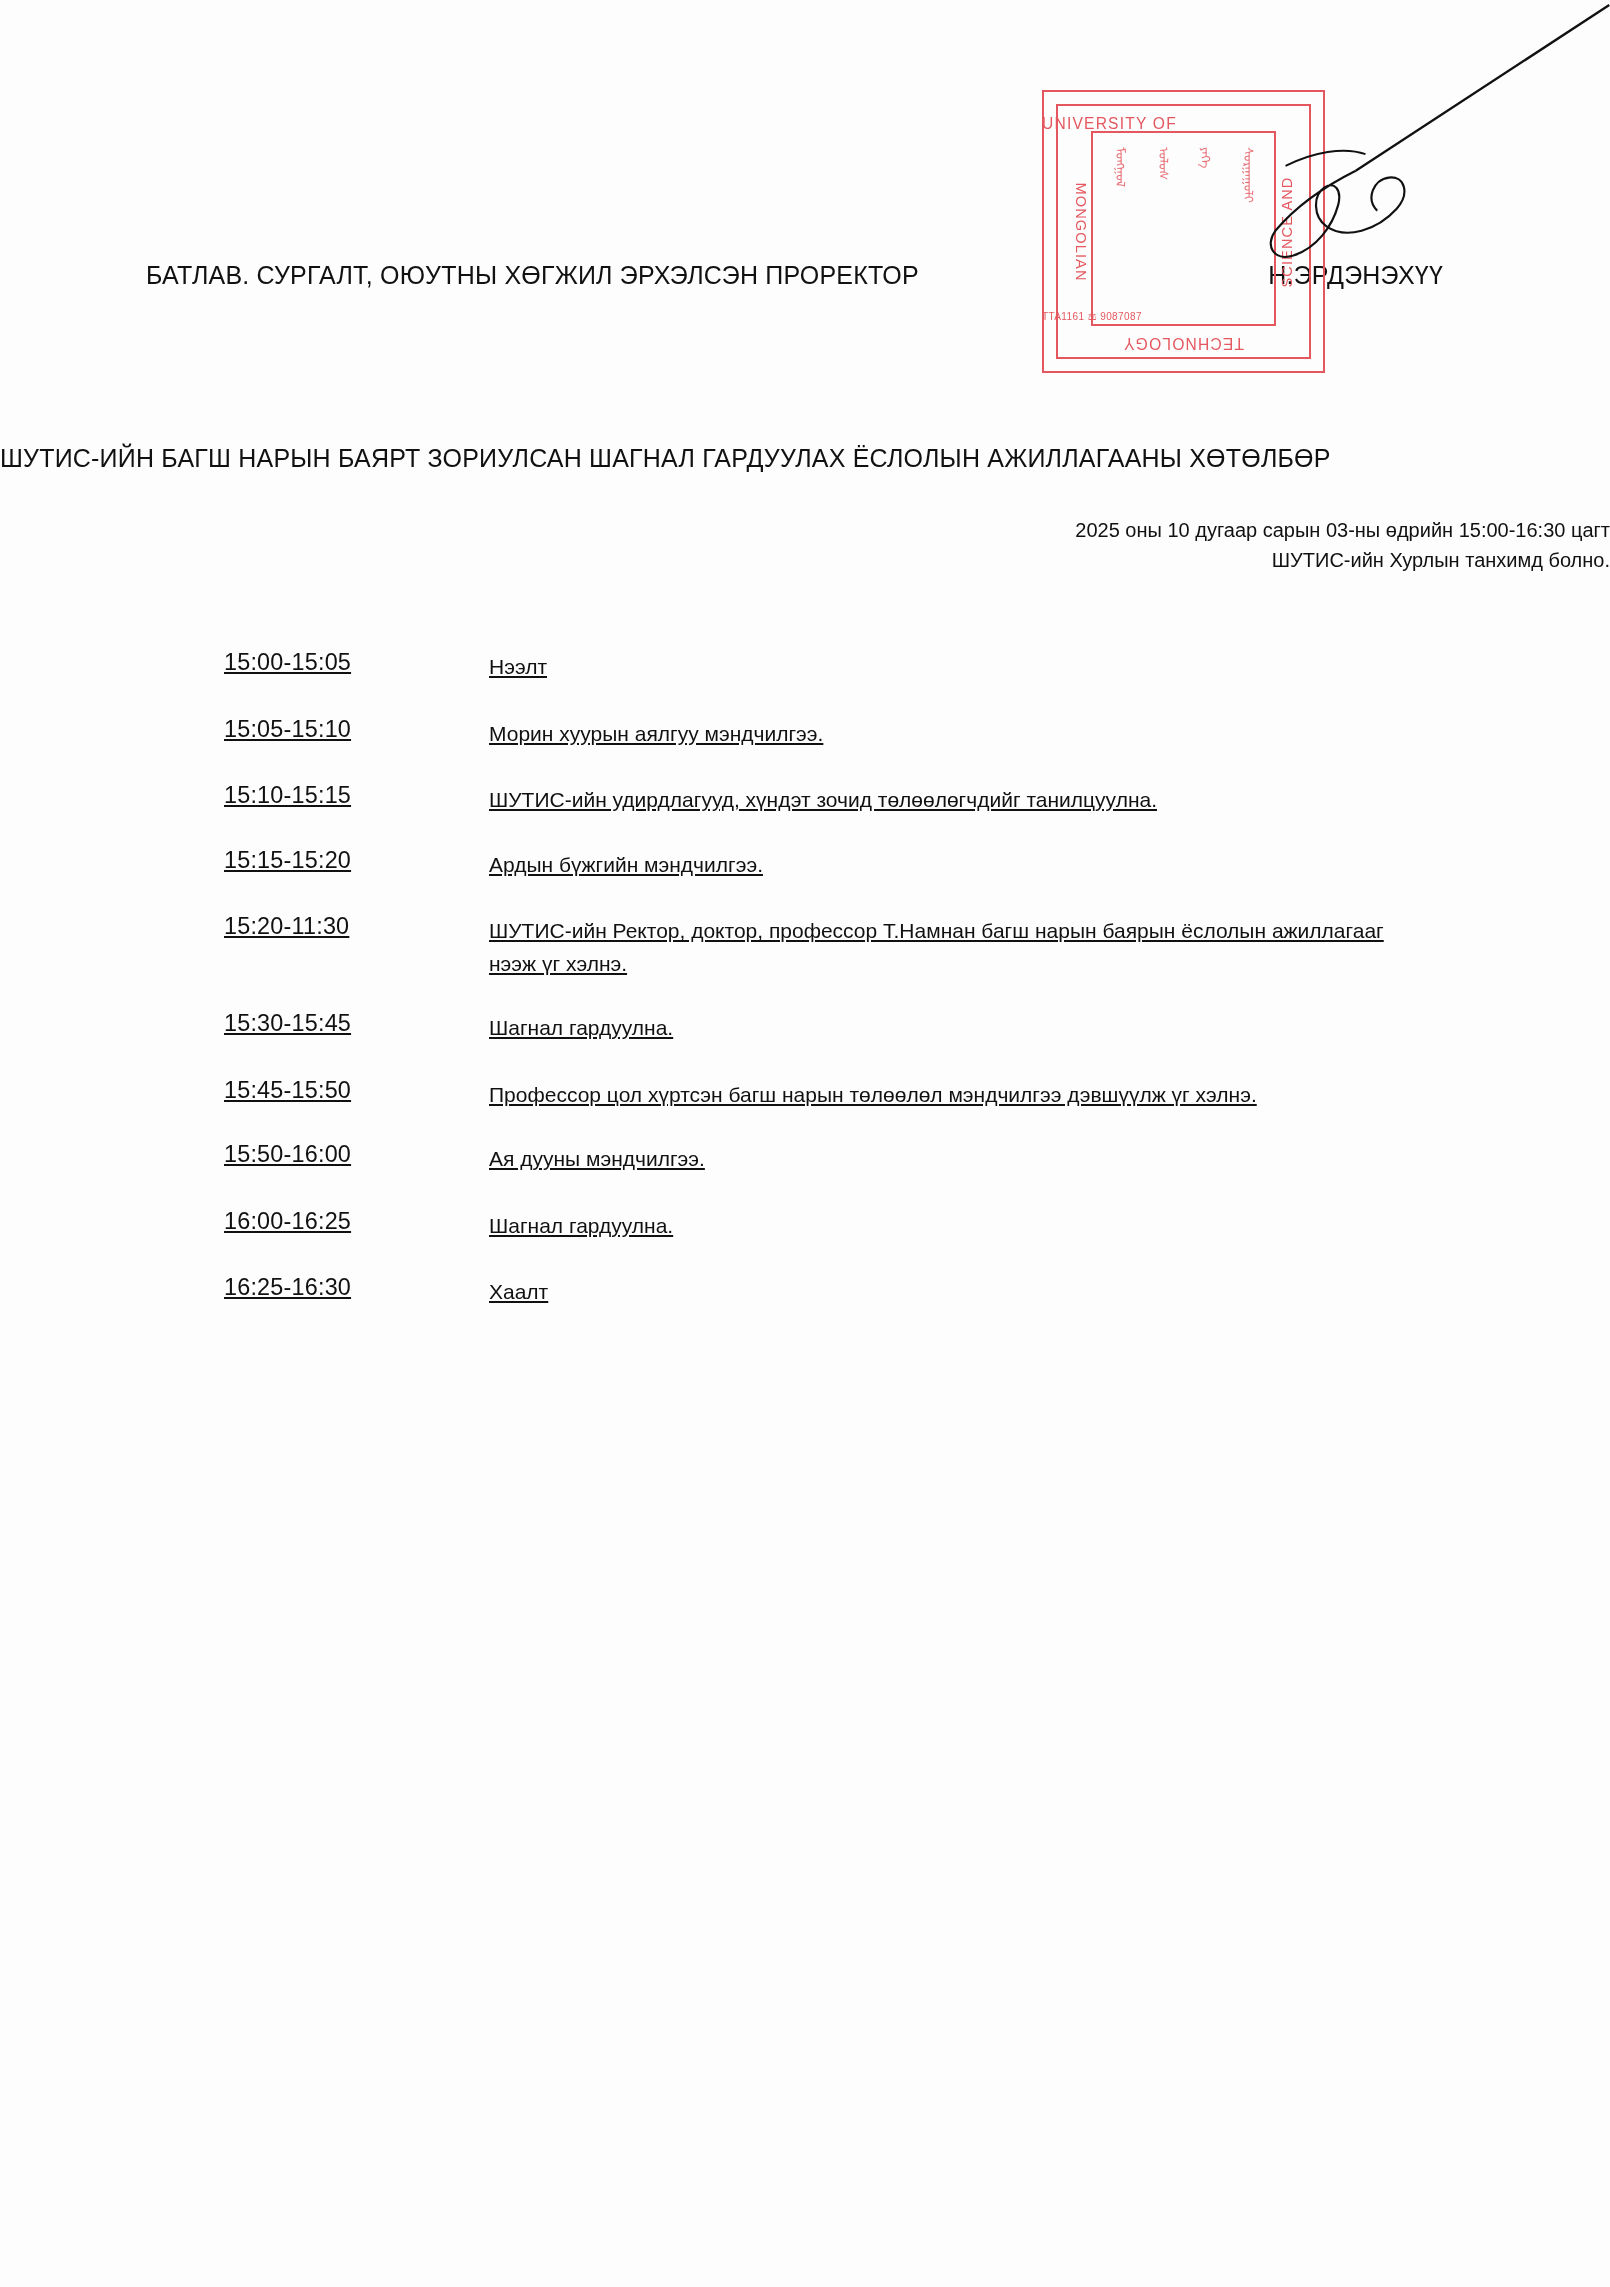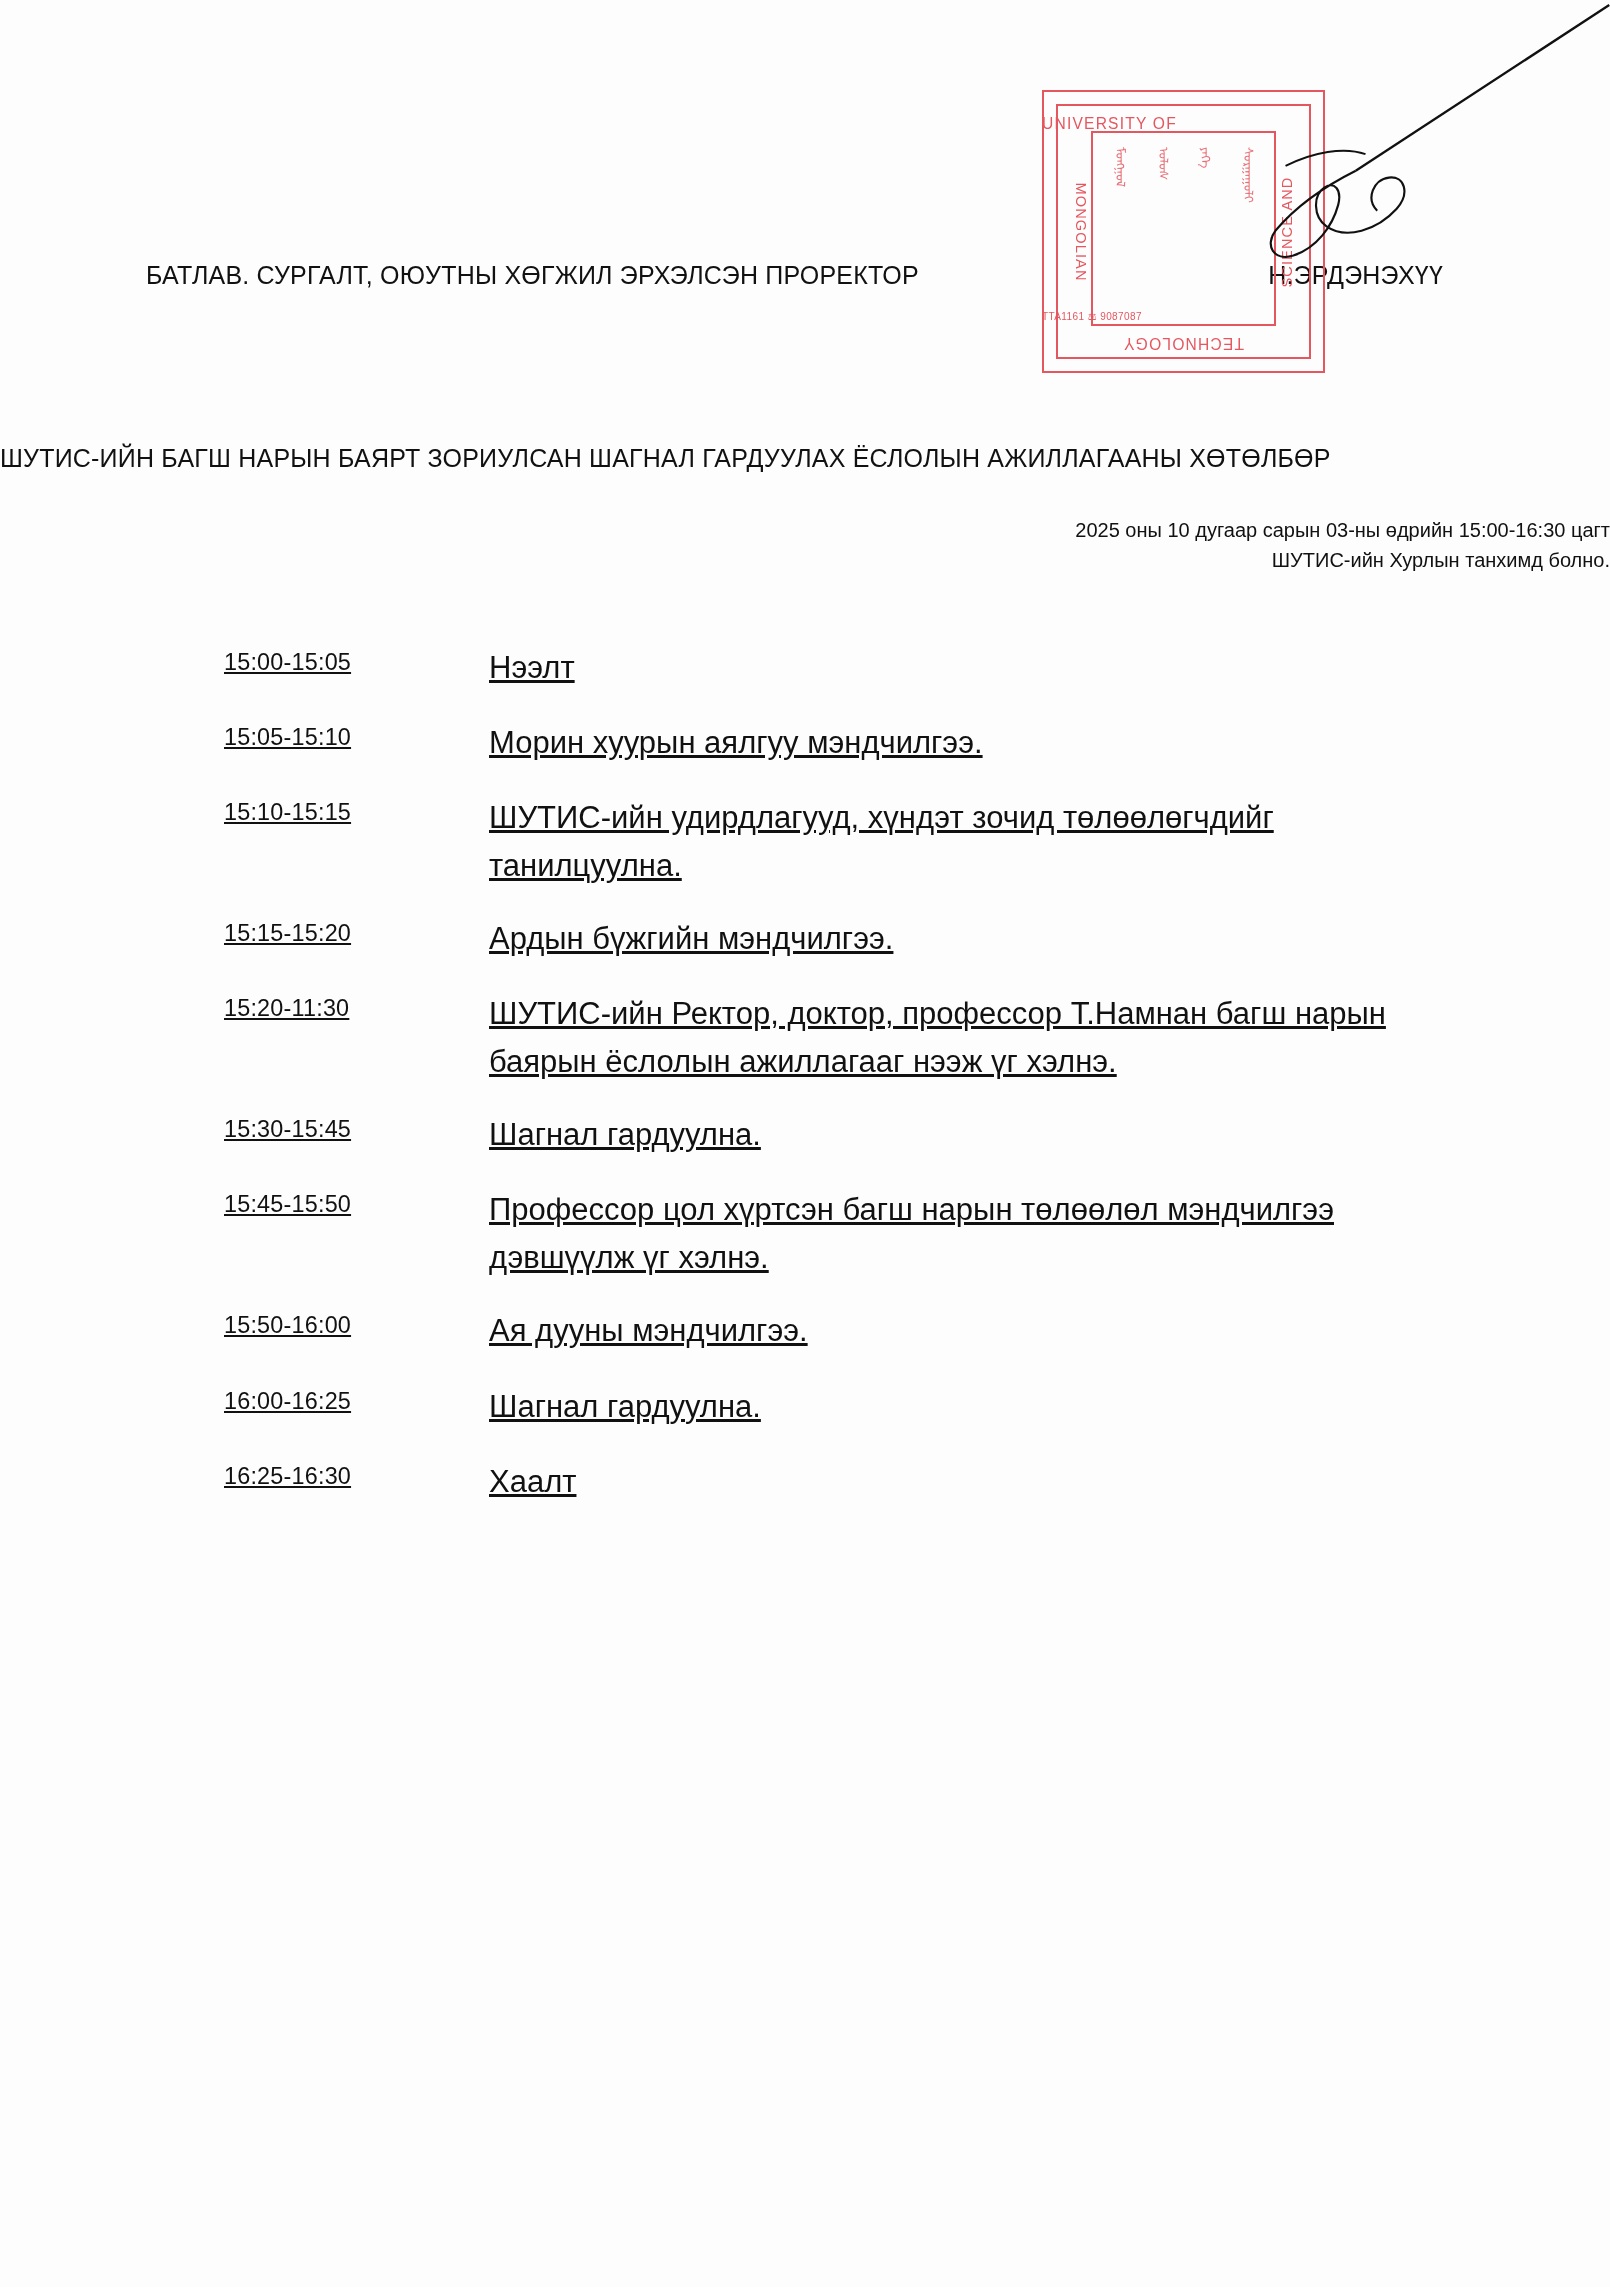--- a/index.html
+++ b/index.html
@@ -188,23 +188,24 @@
   }
   .row .time {
     width: 265px;
     flex: 0 0 265px;
     font-size: 23.4px;
     line-height: 1.55;
     letter-spacing: 0.2px;
   }
   .row .desc {
     flex: 1;
-    font-size: 31px;
+    font-size: 21px;
     line-height: 1.55;
     max-width: 907px;
+    margin-top: 7px;
   }
   .row.tall {
     margin-bottom: 25px;
   }
 </style>
 </head>
 <body>
 
 <div class="page">
 

